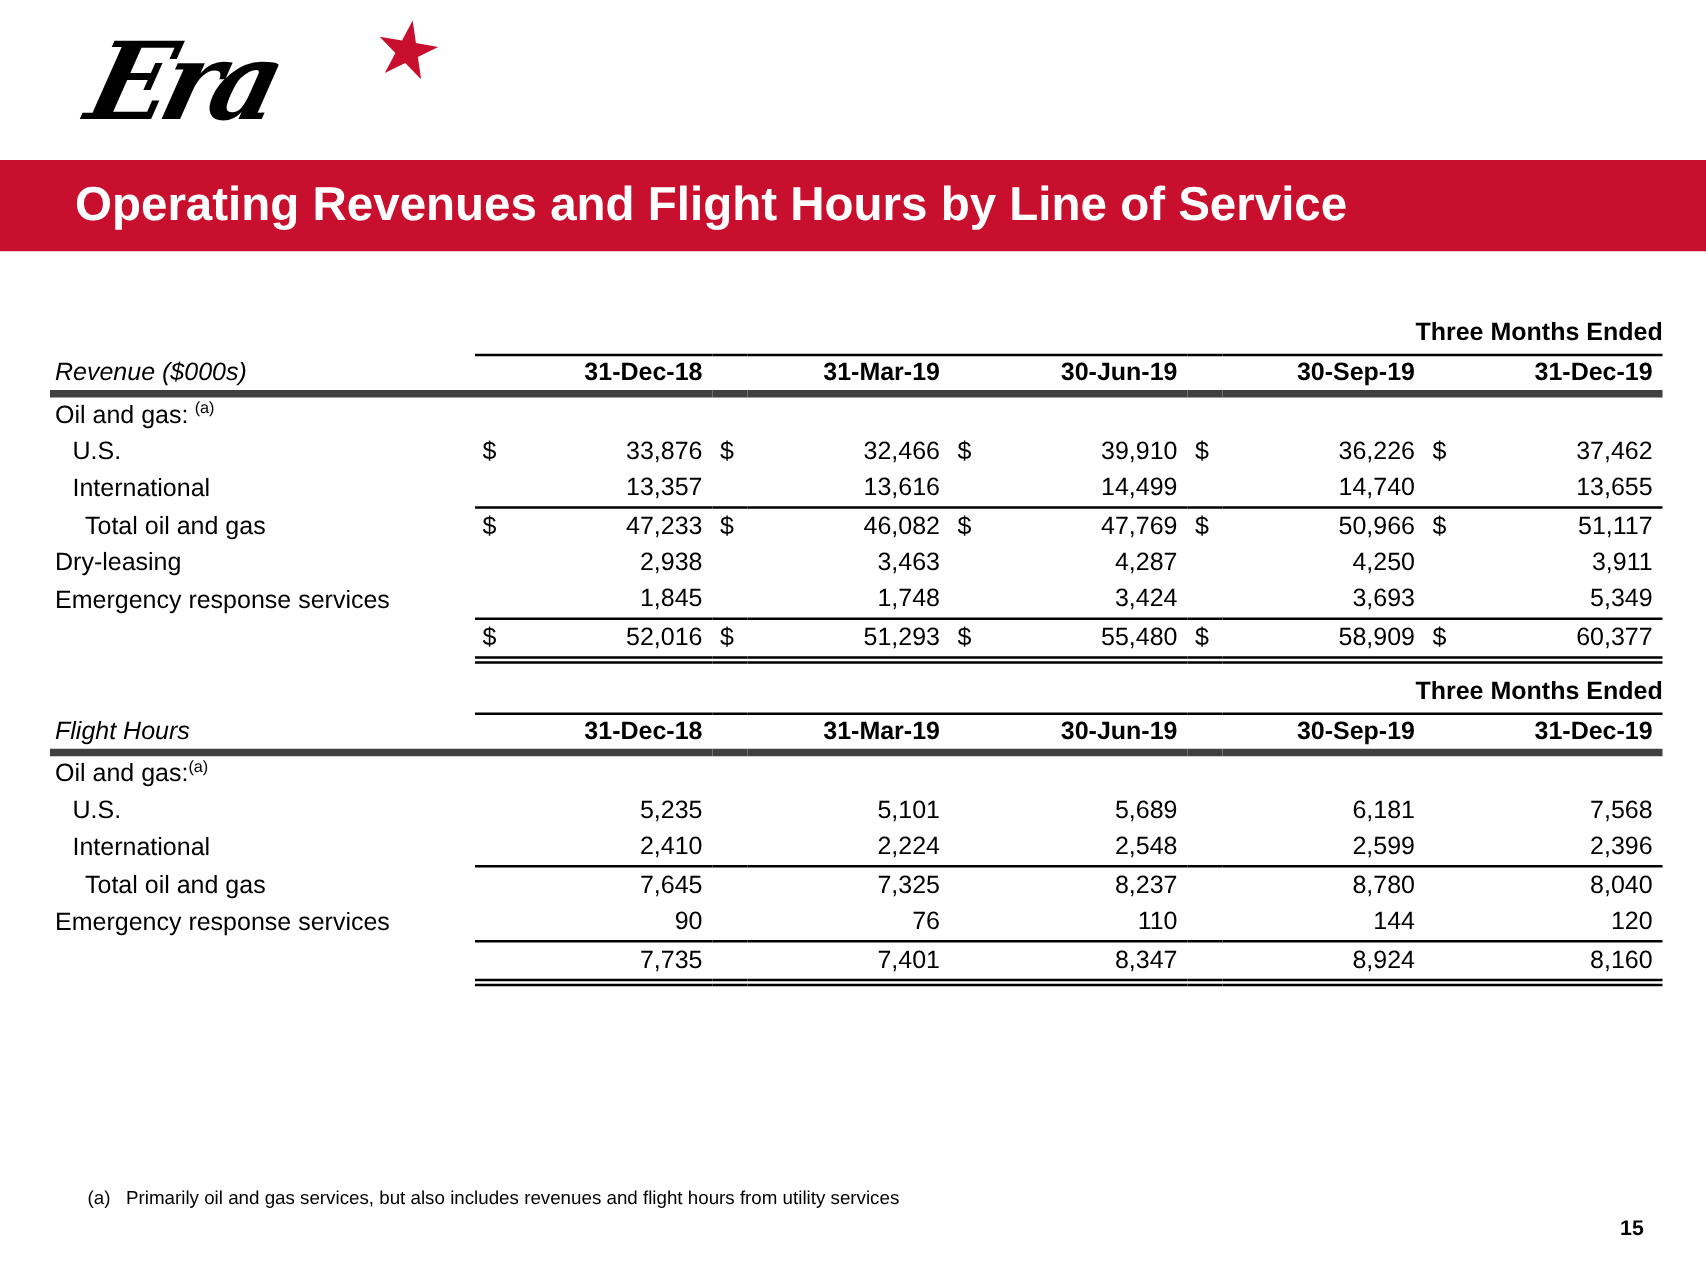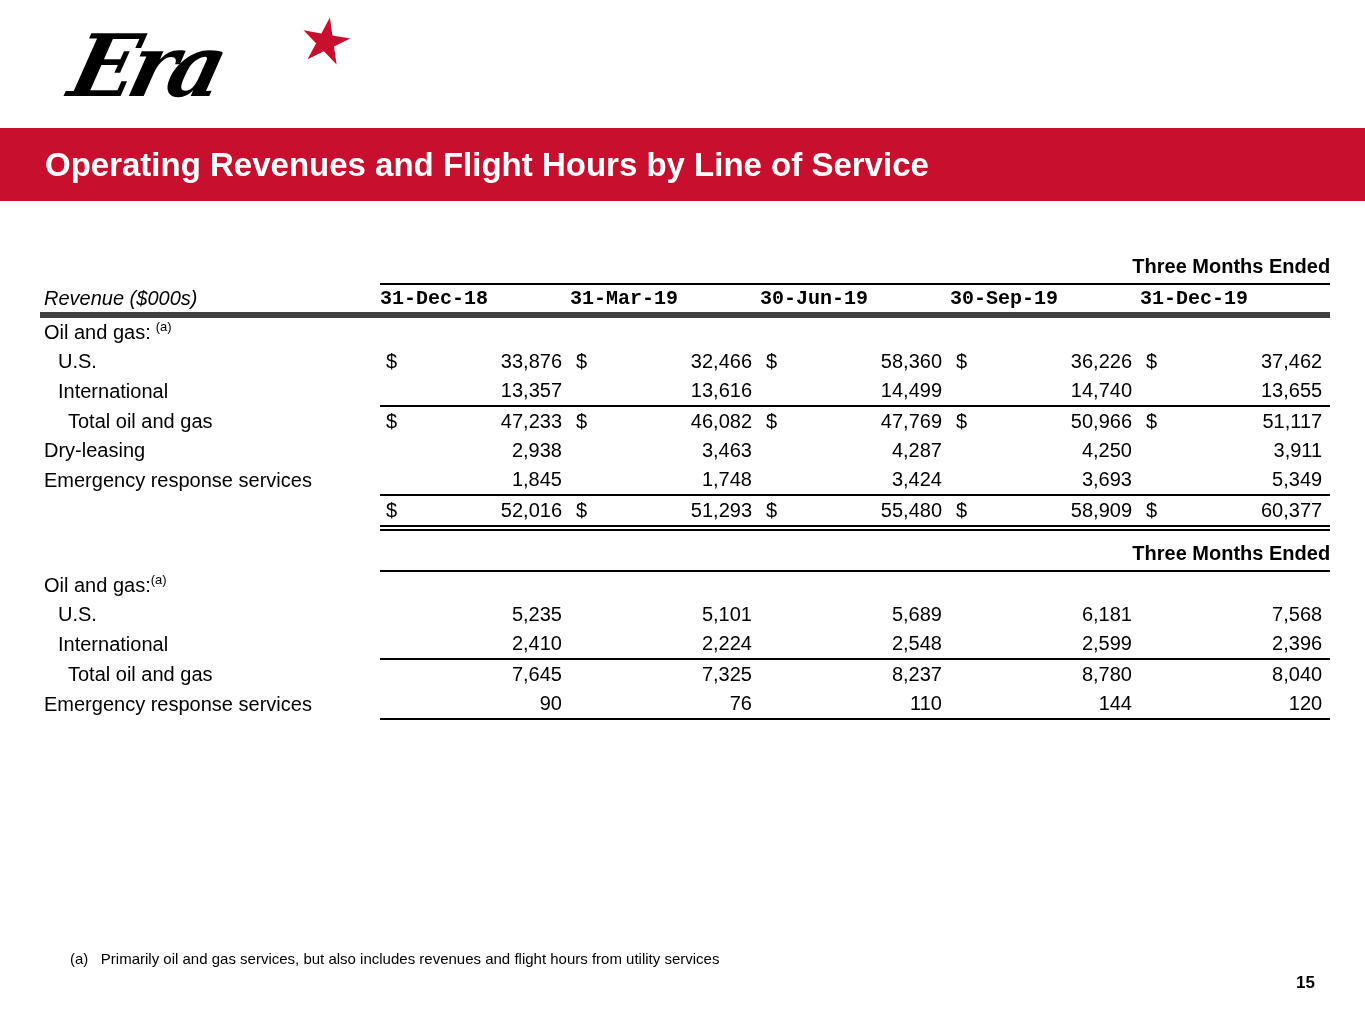--- a/index.html
+++ b/index.html
@@ -17,33 +17,33 @@
   }
   .logo-star {
     position:absolute; left:243px; top:-4px; font-size:62px; line-height:62px;
     display:inline-block; transform:rotate(10deg); font-style:normal;
   }
   
   .title-bar {
     position:absolute; left:0; top:128px; width:1365px; height:73px;
     display:flex; align-items:center; background:#C8102E;
   }
-  .title-bar h1 { color:#fff; font-size:33px; font-weight:bold; padding-left:45px; white-space:nowrap; }
+  .title-bar h1 { color:#fff; font-size:38px; font-weight:bold; padding-left:60px; white-space:nowrap; }
   
   table.fin {
     position:absolute; left:40px; width:1290px;
     border-collapse:collapse; table-layout:fixed; font-size:20px; line-height:23px;
   }
   #revenue-table { top:252px; }
   #flight-table  { top:539px; }
   col.c-lbl { width:340px; } col.c-d { width:28px; } col.c-v { width:162px; }
   td { padding:3px 0; vertical-align:bottom; }
   td.tme { text-align:right; font-weight:bold; border-bottom:2px solid #000; padding-bottom:5px; }
   tr.hdr td { border-bottom:6px solid #404040; padding-top:2px; padding-bottom:2px; }
-  td.col-hdr { text-align:left; font-weight:bold; padding-right:8px;font-family:Liberation Mono, monospace; }
+  td.col-hdr { text-align:right; font-weight:bold; padding-right:8px; }
   td.t-title { font-style:italic; }
   td.lbl { text-align:left; padding-left:4px; }
   td.ind1 { padding-left:18px; }
   td.ind2 { padding-left:28px; }
   td.d { text-align:left; padding-left:6px; }
   td.v { text-align:right; padding-right:8px; }
   tr.rule td.dc { border-bottom:2px solid #000; }
   tr.total td.dc { border-bottom:6px double #000; }
   sup { font-size:13px; vertical-align:super; line-height:0; }
   #revenue-table sup { margin-left:5px; }
@@ -94,21 +94,21 @@
     <td class="lbl"><span>Oil and gas:</span><sup>(a)</sup></td>
     <td colspan="10"></td>
   </tr>
   <tr>
     <td class="lbl ind1">U.S.</td>
     <td class="d dc">$</td>
     <td class="v dc">33,876</td>
     <td class="d dc">$</td>
     <td class="v dc">32,466</td>
     <td class="d dc">$</td>
-    <td class="v dc">58,360</td>
+    <td class="v dc">39,910</td>
     <td class="d dc">$</td>
     <td class="v dc">36,226</td>
     <td class="d dc">$</td>
     <td class="v dc">37,462</td>
   </tr>
   <tr class="rule">
     <td class="lbl ind1">International</td>
     <td class="d dc"></td>
     <td class="v dc">13,357</td>
     <td class="d dc"></td>
@@ -187,20 +187,28 @@
       <col class="c-d">
       <col class="c-v">
       <col class="c-d">
       <col class="c-v">
   </colgroup>
   <tbody>
       <tr>
     <td class="lbl"></td>
     <td class="tme" colspan="10">Three Months Ended</td>
   </tr>
+  <tr class="hdr">
+    <td class="lbl t-title">Flight Hours</td>
+    <td class="col-hdr" colspan="2">31-Dec-18</td>
+    <td class="col-hdr" colspan="2">31-Mar-19</td>
+    <td class="col-hdr" colspan="2">30-Jun-19</td>
+    <td class="col-hdr" colspan="2">30-Sep-19</td>
+    <td class="col-hdr" colspan="2">31-Dec-19</td>
+  </tr>
   <tr>
     <td class="lbl"><span>Oil and gas:</span><sup>(a)</sup></td>
     <td colspan="10"></td>
   </tr>
   <tr>
     <td class="lbl ind1">U.S.</td>
     <td class="d dc"></td>
     <td class="v dc">5,235</td>
     <td class="d dc"></td>
     <td class="v dc">5,101</td>
@@ -242,20 +250,33 @@
     <td class="d dc"></td>
     <td class="v dc">90</td>
     <td class="d dc"></td>
     <td class="v dc">76</td>
     <td class="d dc"></td>
     <td class="v dc">110</td>
     <td class="d dc"></td>
     <td class="v dc">144</td>
     <td class="d dc"></td>
     <td class="v dc">120</td>
+  </tr>
+  <tr class="total">
+    <td class="lbl"></td>
+    <td class="d dc"></td>
+    <td class="v dc">7,735</td>
+    <td class="d dc"></td>
+    <td class="v dc">7,401</td>
+    <td class="d dc"></td>
+    <td class="v dc">8,347</td>
+    <td class="d dc"></td>
+    <td class="v dc">8,924</td>
+    <td class="d dc"></td>
+    <td class="v dc">8,160</td>
   </tr>
 </tbody>
   </table>
 
 <div class="notes">
   <div>(a)   Primarily oil and gas services, but also includes revenues and flight hours from utility services</div>
 </div>
 
 <div class="page-number">15</div>
 

